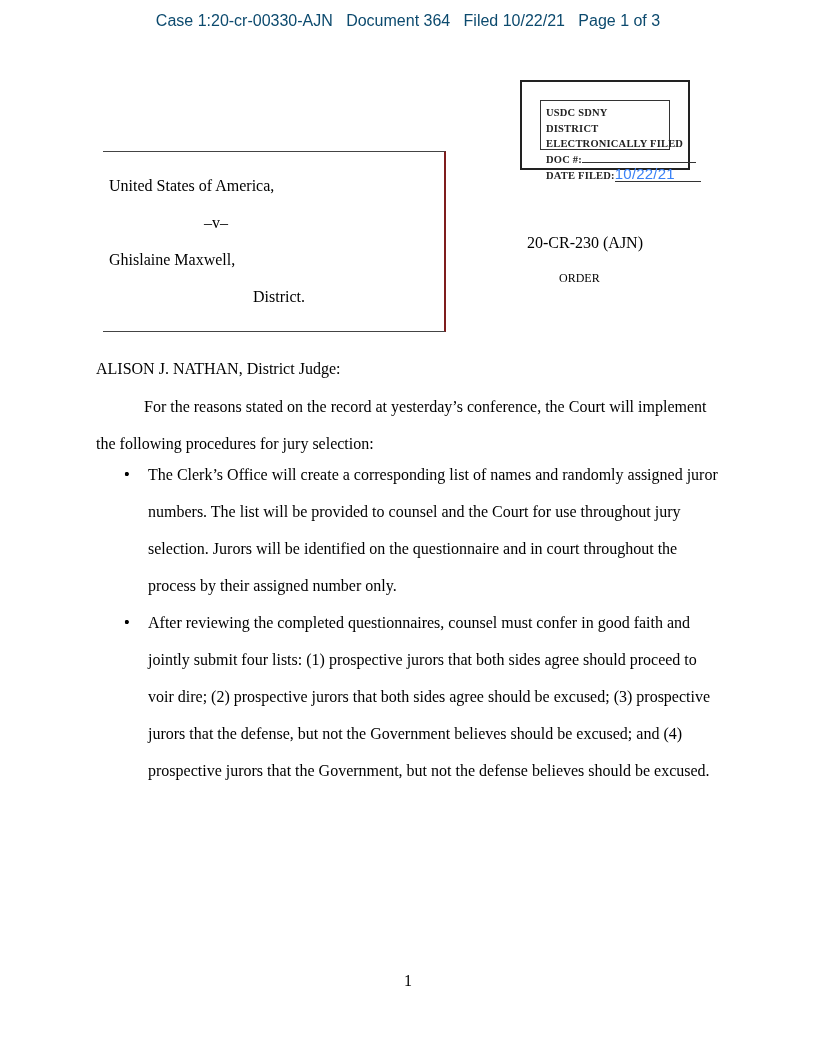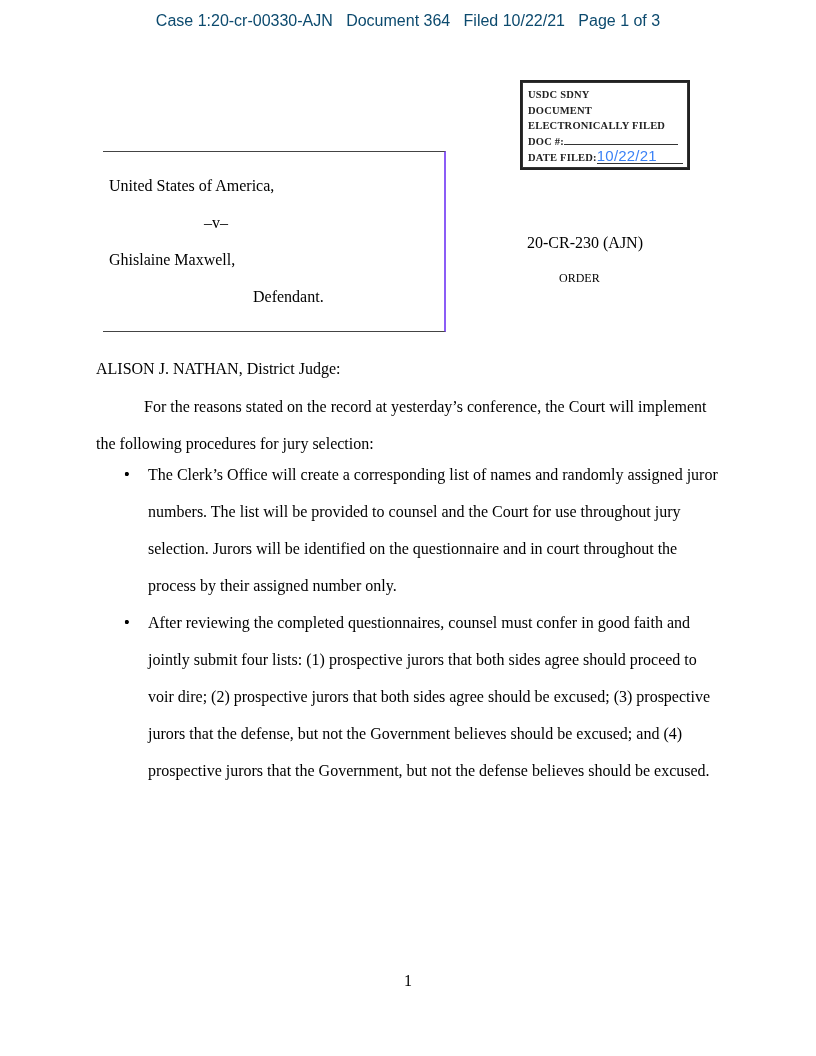--- a/index.html
+++ b/index.html
@@ -4,24 +4,24 @@
 <style>
   html, body { margin: 0; padding: 0; background: #ffffff; }
   body { width: 816px; height: 1056px; position: relative; overflow: hidden;
          font-family: "Liberation Serif", serif; color: #000; }
   .abs { position: absolute; }
   .header-stamp { position: absolute; top: 12px; left: 0; width: 816px; text-align: center;
                   font-family: "Liberation Sans", sans-serif; font-size: 16px; color: #0c4a6e;
                   word-spacing: 0; white-space: pre; }
   .court { left: 96px; top: 96px; font-size: 16px; line-height: 19px; }
   .caption-box { left: 103px; top: 151px; width: 341px; height: 179px;
-                 border-top: 1px solid #444; border-right: 2px solid #8b5cf6; border-bottom: 1px solid #444; }
+                 border-top: 1px solid #444; border-right: 2px solid #7f1d1d; border-bottom: 1px solid #444; }
   .cap-line { position: absolute; font-size: 16px; white-space: nowrap; }
   .stamp { left: 520px; top: 80px; width: 170px; height: 90px;
-           border: 2px solid #222; padding: 0; box-sizing: border-box; }
+           border: 2px solid #222; padding: 18px; box-sizing: border-box; }
   .stamp-inner { border: 1px solid #333; height: 100%; box-sizing: border-box; padding: 4px 0 0 5px;
                  font-family: "Liberation Serif", serif; font-weight: bold; font-size: 10.5px;
                  line-height: 15.5px; color: #222; letter-spacing: 0.2px; }
   .stamp-line { white-space: nowrap; }
   .stamp-blank { display: inline-block; width: 114px; border-bottom: 1px solid #333; height: 10px; vertical-align: baseline; }
   .stamp-date { display: inline-block; width: 86px; border-bottom: 1px solid #333;
                 font-family: "Liberation Sans", sans-serif; font-weight: normal; font-size: 15px;
                 line-height: 14px; color: #3b82f6; }
   .docket { left: 527px; top: 234px; font-size: 16px; }
   .order { left: 559px; top: 271px; font-size: 12px; }
@@ -37,27 +37,27 @@
 
 <div class="header-stamp"><span>Case 1:20-cr-00330-AJN</span>   <span>Document 364</span>   <span>Filed 10/22/21</span>   <span>Page 1 of 3</span></div>
 
 <div class="abs court">
 </div>
 
 <div class="abs caption-box">
   <div class="cap-line" style="left:6px; top:25px;">United States of America,</div>
   <div class="cap-line" style="left:101px; top:62px;">–v–</div>
   <div class="cap-line" style="left:6px; top:99px;">Ghislaine Maxwell,</div>
-  <div class="cap-line" style="left:150px; top:136px;">Defendant.</div>
+  <div class="cap-line" style="left:150px; top:136px;">District.</div>
 </div>
 
 <div class="abs stamp">
   <div class="stamp-inner">
     <div class="stamp-line">USDC SDNY</div>
-    <div class="stamp-line">DOCUMENT</div>
+    <div class="stamp-line">DISTRICT</div>
     <div class="stamp-line">ELECTRONICALLY FILED</div>
     <div class="stamp-line"><span>DOC #:</span><span class="stamp-blank"></span></div>
     <div class="stamp-line"><span>DATE FILED:</span><span class="stamp-date">10/22/21</span></div>
   </div>
 </div>
 
 <div class="abs docket">20-CR-230 (AJN)</div>
 <div class="abs order">ORDER</div>
 
 <div class="abs judge">ALISON J. NATHAN, District Judge:</div>

